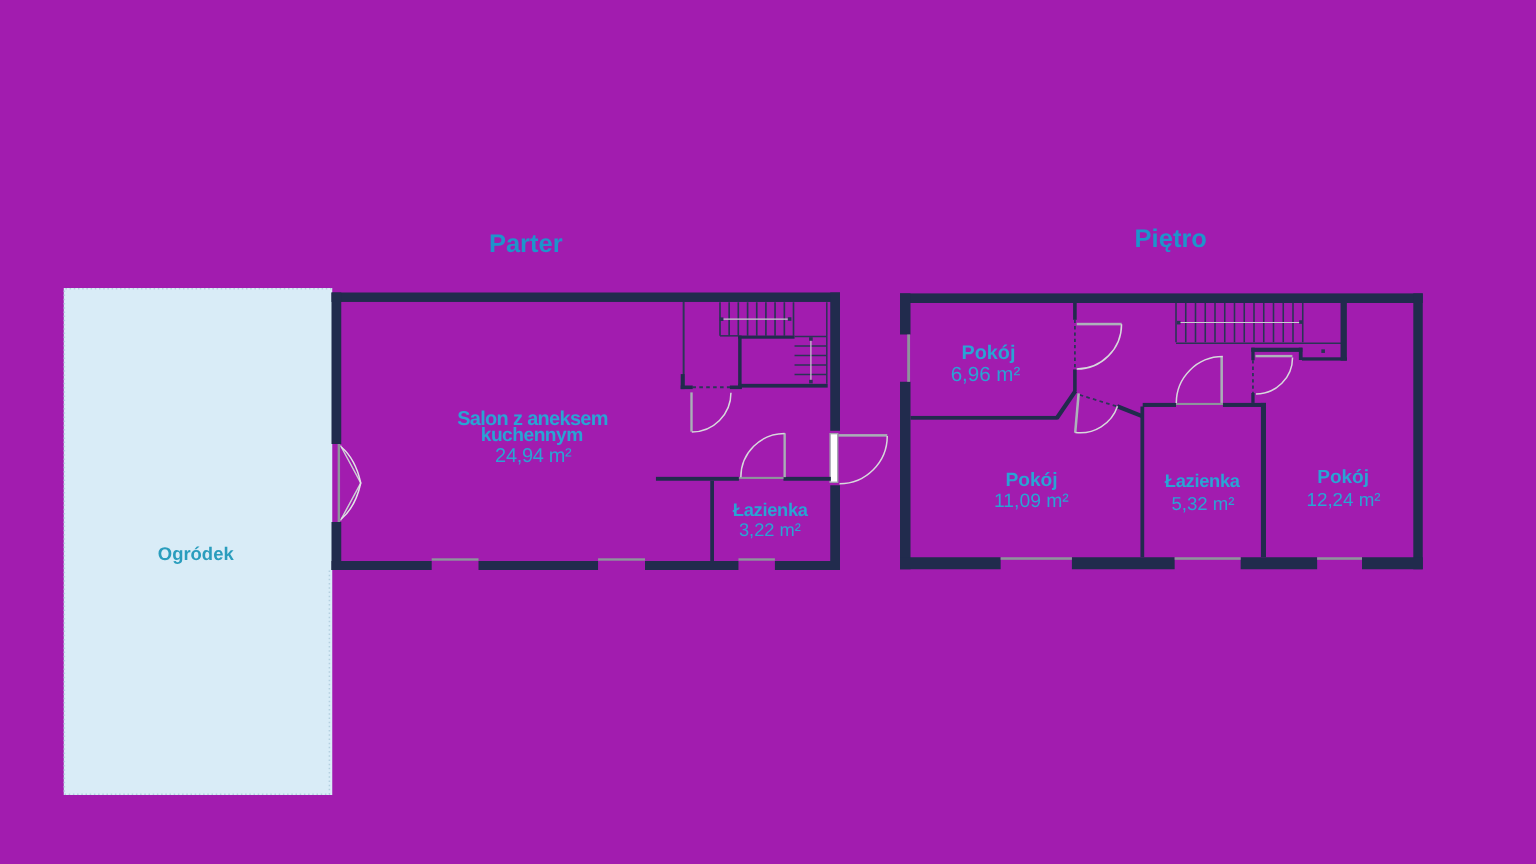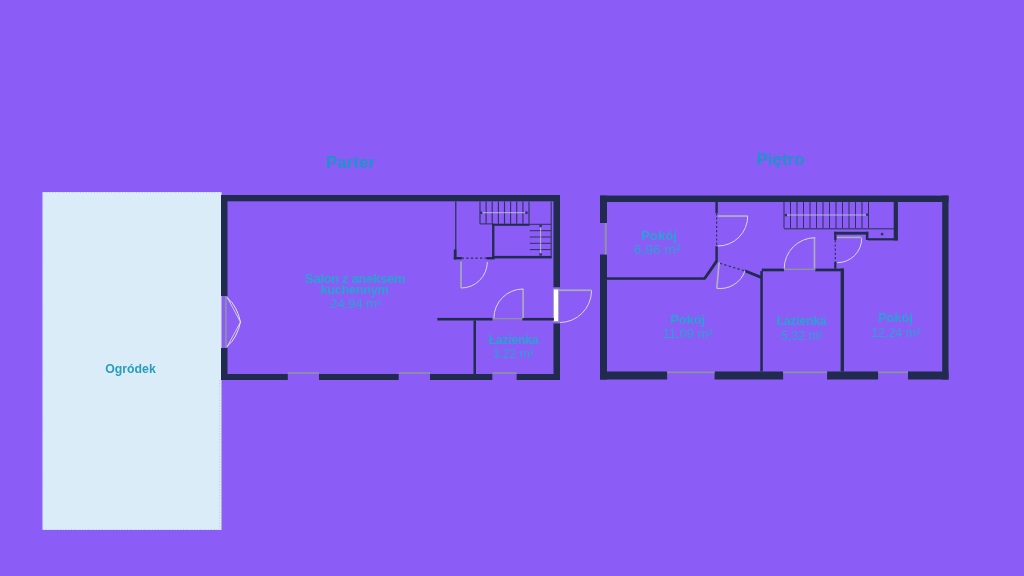--- a/index.html
+++ b/index.html
@@ -1,16 +1,16 @@
 <!DOCTYPE html>
 <html><head>
 <meta charset="utf-8">
 <style>
   html,body{margin:0;padding:0;background:#ffffff;}
-  #stage{position:relative;width:1024px;height:576px;background:#8b5cf6;overflow:hidden;}
+  #stage{position:relative;width:1024px;height:576px;background:#a21caf;overflow:hidden;}
   svg{position:absolute;left:0;top:0;}
   text{font-family:"Liberation Sans", sans-serif;}
 </style>
 </head>
 <body>
 <div id="stage">
 <svg width="1024" height="576" viewBox="0 0 1024 576">
 
   <rect x="42.5" y="192" width="179" height="338" fill="#d9ecf7"></rect>
   <path d="M221,192.5 H42.9 V529.5 H219.6 V380" fill="none" stroke="#b4cfe0" stroke-width="1" stroke-dasharray="1,1.8"></path>

